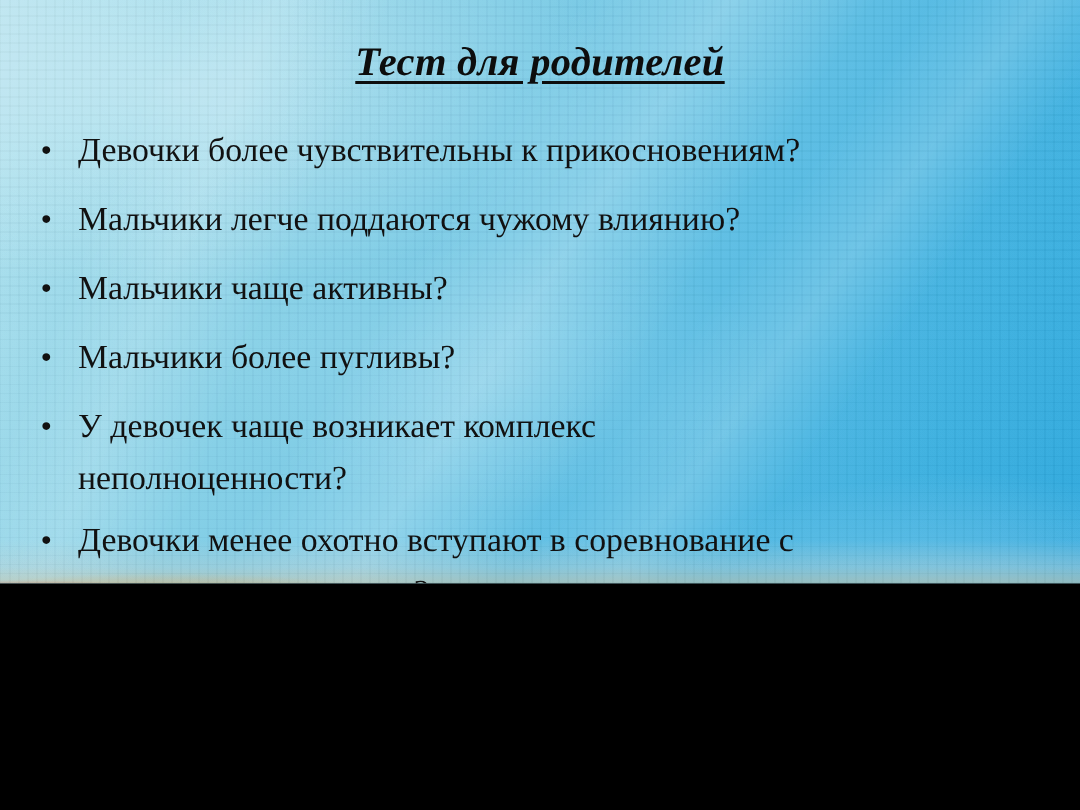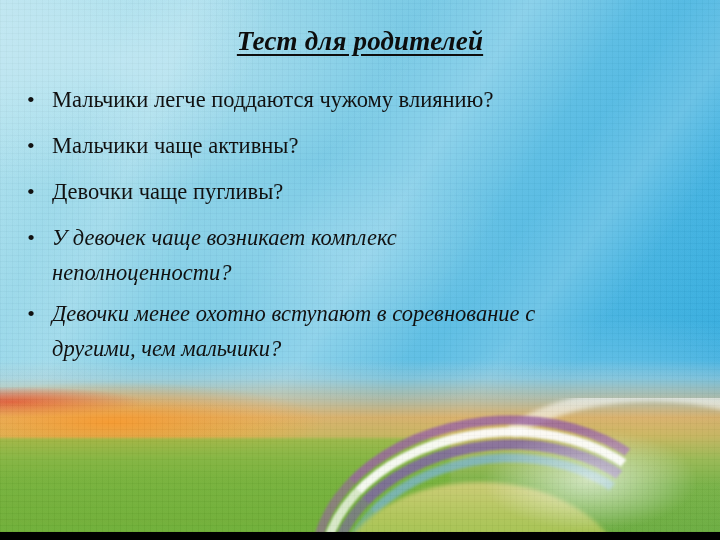--- a/index.html
+++ b/index.html
@@ -3,21 +3,21 @@
 <meta charset="utf-8">
 <style>
   html, body {
     margin: 0;
     padding: 0;
     background: #000;
   }
   #slide {
     position: relative;
     width: 720px;
-    height: 532px;
+    height: 389px;
     overflow: hidden;
     font-family: "Liberation Serif", "DejaVu Serif", serif;
     background: #7ec8e3;
   }
 
   
   .bg-layer {
     position: absolute;
     inset: 0;
     pointer-events: none;
@@ -230,21 +230,21 @@
   }
   .bullet-item::before {
     content: "\2022";
     position: absolute;
     left: 5px;
     top: 0;
     font-size: 22px;
     line-height: 35px;
     color: #111111;
   }
-  .bullet-item.tight { margin-bottom: 6px; font-style: italic; }
+  .bullet-item.tight { margin-bottom: 6px; }
 </style>
 </head>
 <body>
 
 <div id="slide">
 
   <div class="bg-layer bg-sky"></div>
   <div class="bg-layer bg-streaks"></div>
   <div class="bg-layer bg-cloudmist"></div>
   <div class="bg-land"></div>
@@ -260,23 +260,24 @@
   </div>
   <div class="bg-hill"></div>
   <div class="bg-haze-br"></div>
   <div class="bg-layer bg-noise"></div>
 
   <div class="content">
 
     <div class="slide-title"><span class="t">Тест для родителей</span></div>
 
     <ul class="bullet-list">
+      <li class="bullet-item">Девочки более чувствительны к прикосновениям?</li>
       <li class="bullet-item">Мальчики легче поддаются чужому влиянию?</li>
       <li class="bullet-item">Мальчики чаще активны?</li>
-      <li class="bullet-item">Девочки чаще пугливы?</li>
+      <li class="bullet-item">Мальчики более пугливы?</li>
       <li class="bullet-item tight">У девочек чаще возникает комплекс
 неполноценности?</li>
       <li class="bullet-item tight">Девочки менее охотно вступают в соревнование с
 другими, чем мальчики?</li>
     </ul>
 
   </div>
 </div>
 
 </body></html>

